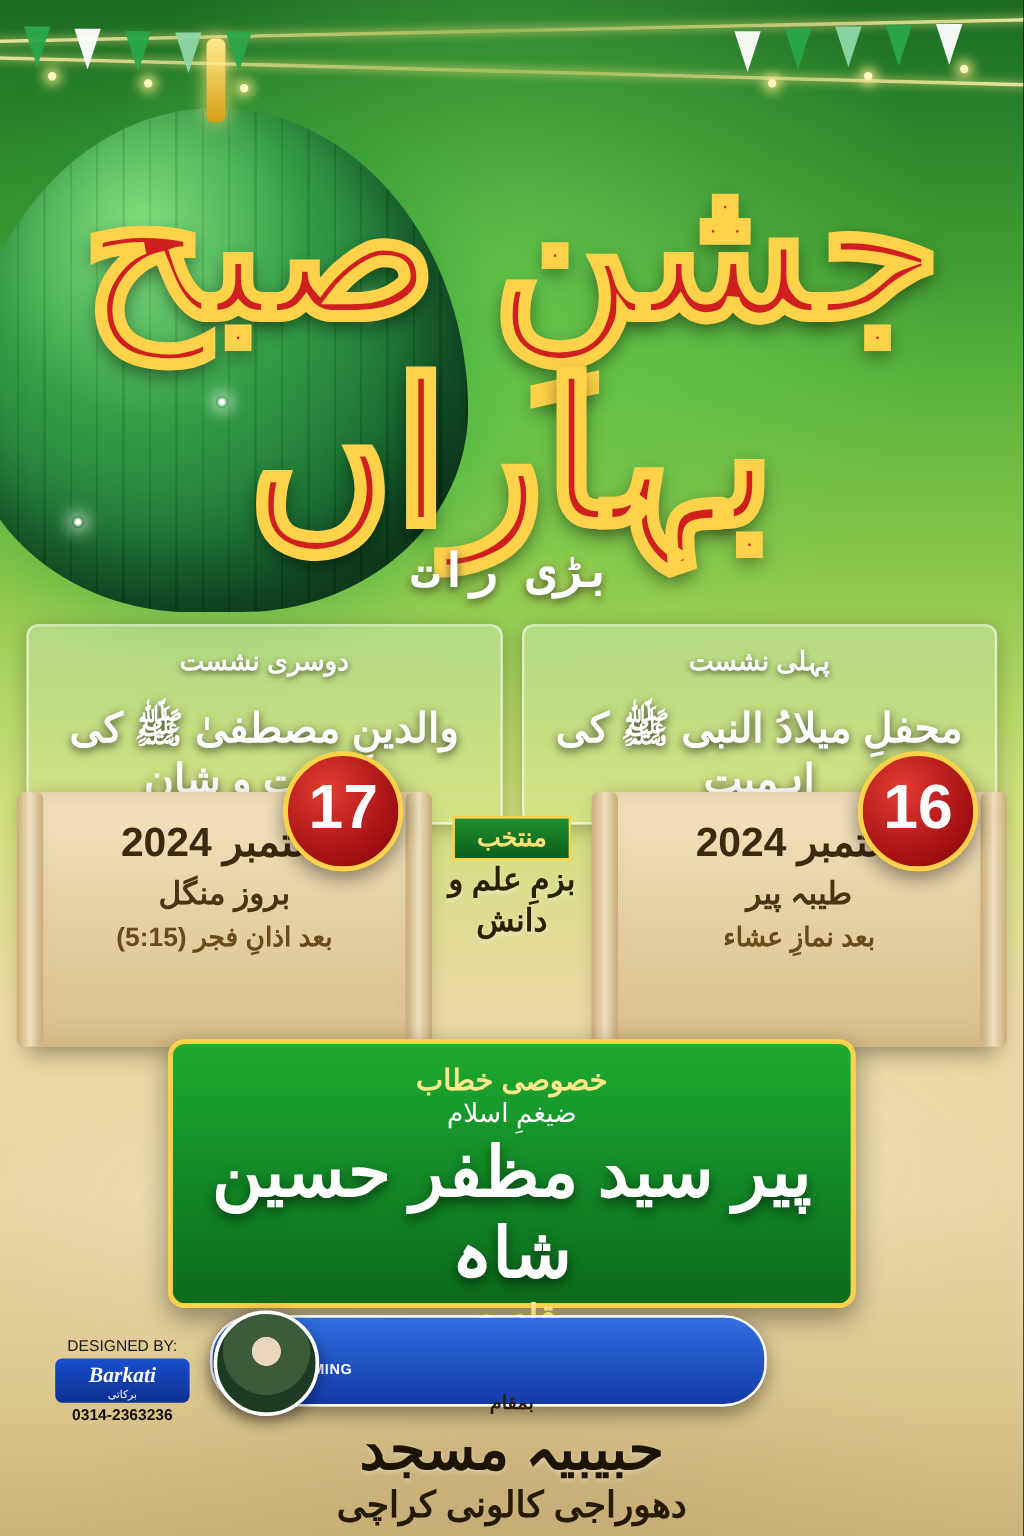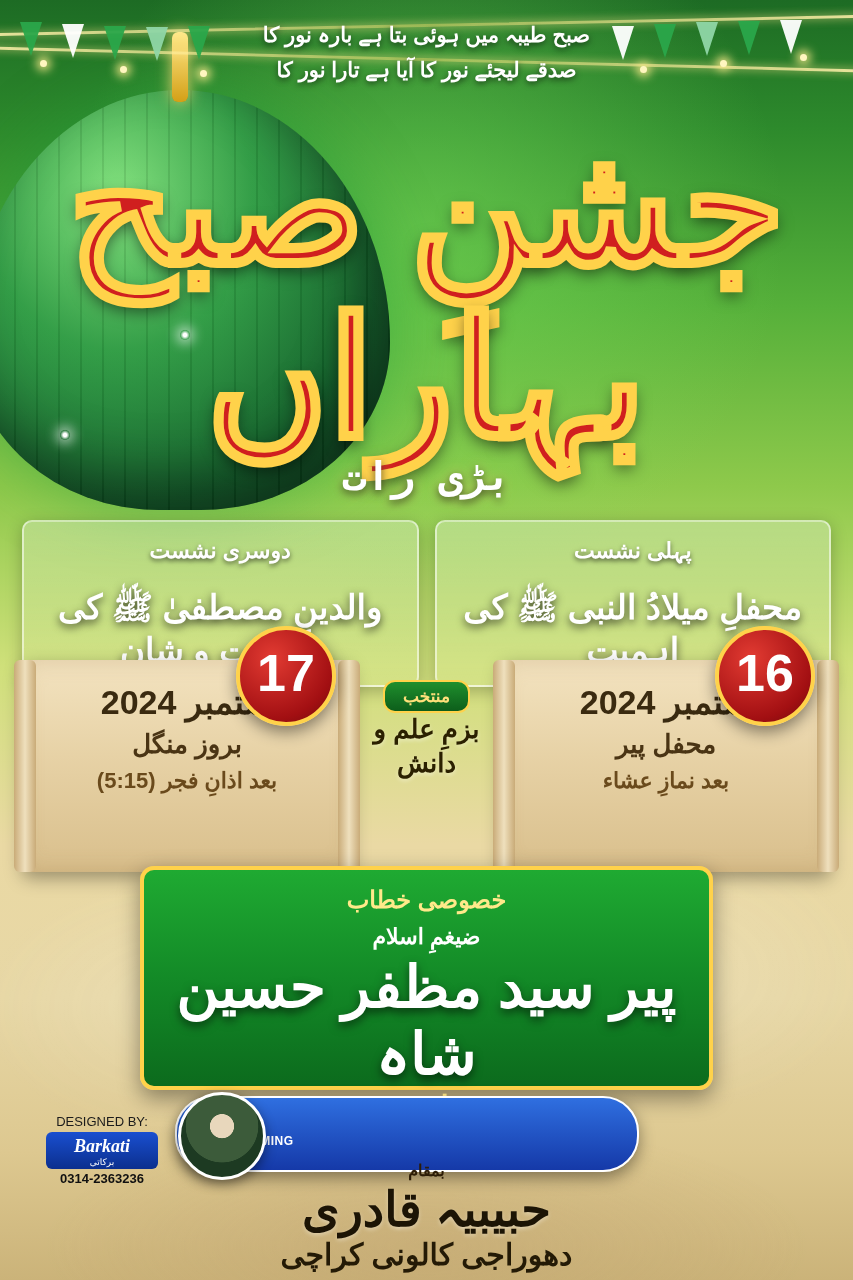--- a/index.html
+++ b/index.html
@@ -248,24 +248,24 @@
     transform: translateX(-50%);
     width: 140px;
     text-align: center;
     direction: rtl;
     z-index: 8;
   }
   .center-tag .chip {
     display: inline-block;
     background: linear-gradient(180deg, #1f8f2d, #0d5e1b);
     color: #ffe07a;
-    font-size: 17px;
+    font-size: 21px;
     font-weight: bold;
     padding: 4px 18px;
-    border-radius: 12px;
+    border-radius: 0;
     border: 2px solid #ffd24a;
   }
   .center-tag .t2 {
     margin-top: 0;
     color: #2b2000;
     font-size: 26px;
     font-weight: bold;
     line-height: 1.3;
     text-shadow: 0 2px 4px rgba(255,255,255,.4);
   }
@@ -286,22 +286,22 @@
     z-index: 7;
   }
   .speaker .khitab {
     color: #ffe98a;
     font-size: 24px;
     font-weight: bold;
   }
   .speaker .zeegham {
     color: #fff;
     font-size: 22px;
-    font-weight: bold;
-    margin-top: 10px;
+    font-weight: normal;
+    margin-top: 0;
   }
   .speaker .name {
     color: #fff;
     font-size: 58px;
     font-weight: bold;
     line-height: 1.15;
     margin-top: 4px;
     text-shadow: 0 4px 10px rgba(0,0,0,.55);
   }
   .speaker .qadri {
@@ -469,24 +469,20 @@
     <div class="flag" style="left:738px;top:21px;"></div>
     <div class="flag alt" style="left:780px;top:20px;"></div>
     <div class="bulb" style="left:40px;top:60px;"></div>
     <div class="bulb" style="left:120px;top:66px;"></div>
     <div class="bulb" style="left:200px;top:70px;"></div>
     <div class="bulb" style="left:640px;top:66px;"></div>
     <div class="bulb" style="left:720px;top:60px;"></div>
     <div class="bulb" style="left:800px;top:54px;"></div>
   </div>
 
-  <div class="couplet">
-    <div>صبح طیبہ میں ہوئی بتا ہے بارہ نور کا</div>
-    <div>صدقے لیجئے نور کا آیا ہے تارا نور کا</div>
-  </div>
 
   <div class="title-wrap">
     <div class="main-title">جشنِ صبح بہاراں</div>
     <div class="subtitle">بڑی رات</div>
   </div>
 
   <div class="sessions">
     <div class="session">
       <div class="session-label">پہلی نشست</div>
       <div class="session-title">محفلِ میلادُ النبی ﷺ کی اہمیت</div>
@@ -494,21 +490,21 @@
     <div class="session">
       <div class="session-label">دوسری نشست</div>
       <div class="session-title">والدینِ مصطفیٰ ﷺ کی عظمت و شان</div>
     </div>
   </div>
 
   <div class="dates">
     <div class="scroll">
       <div class="badge">16</div>
       <div class="d-month">ستمبر 2024</div>
-      <div class="d-day">محفل پیر</div>
+      <div class="d-day">طیبہ پیر</div>
       <div class="d-time">بعد نمازِ عشاء</div>
     </div>
     <div class="scroll">
       <div class="badge">17</div>
       <div class="d-month">ستمبر 2024</div>
       <div class="d-day">بروز منگل</div>
       <div class="d-time">بعد اذانِ فجر (5:15)</div>
     </div>
   </div>
 
@@ -536,17 +532,17 @@
   <div class="livebar">
     <div class="fb">
       <div class="fb-icon">f</div>
       <div class="fb-live">LIVE<br>STREAMING</div>
     </div>
   </div>
   <div class="portrait"></div>
 
   <div class="footer">
     <div class="vtag">بمقام</div>
-    <div class="venue">حبیبیہ قادری</div>
+    <div class="venue">حبیبیہ مسجد</div>
     <div class="addr">دھوراجی کالونی کراچی</div>
   </div>
 
 </div>
 
 </body></html>

